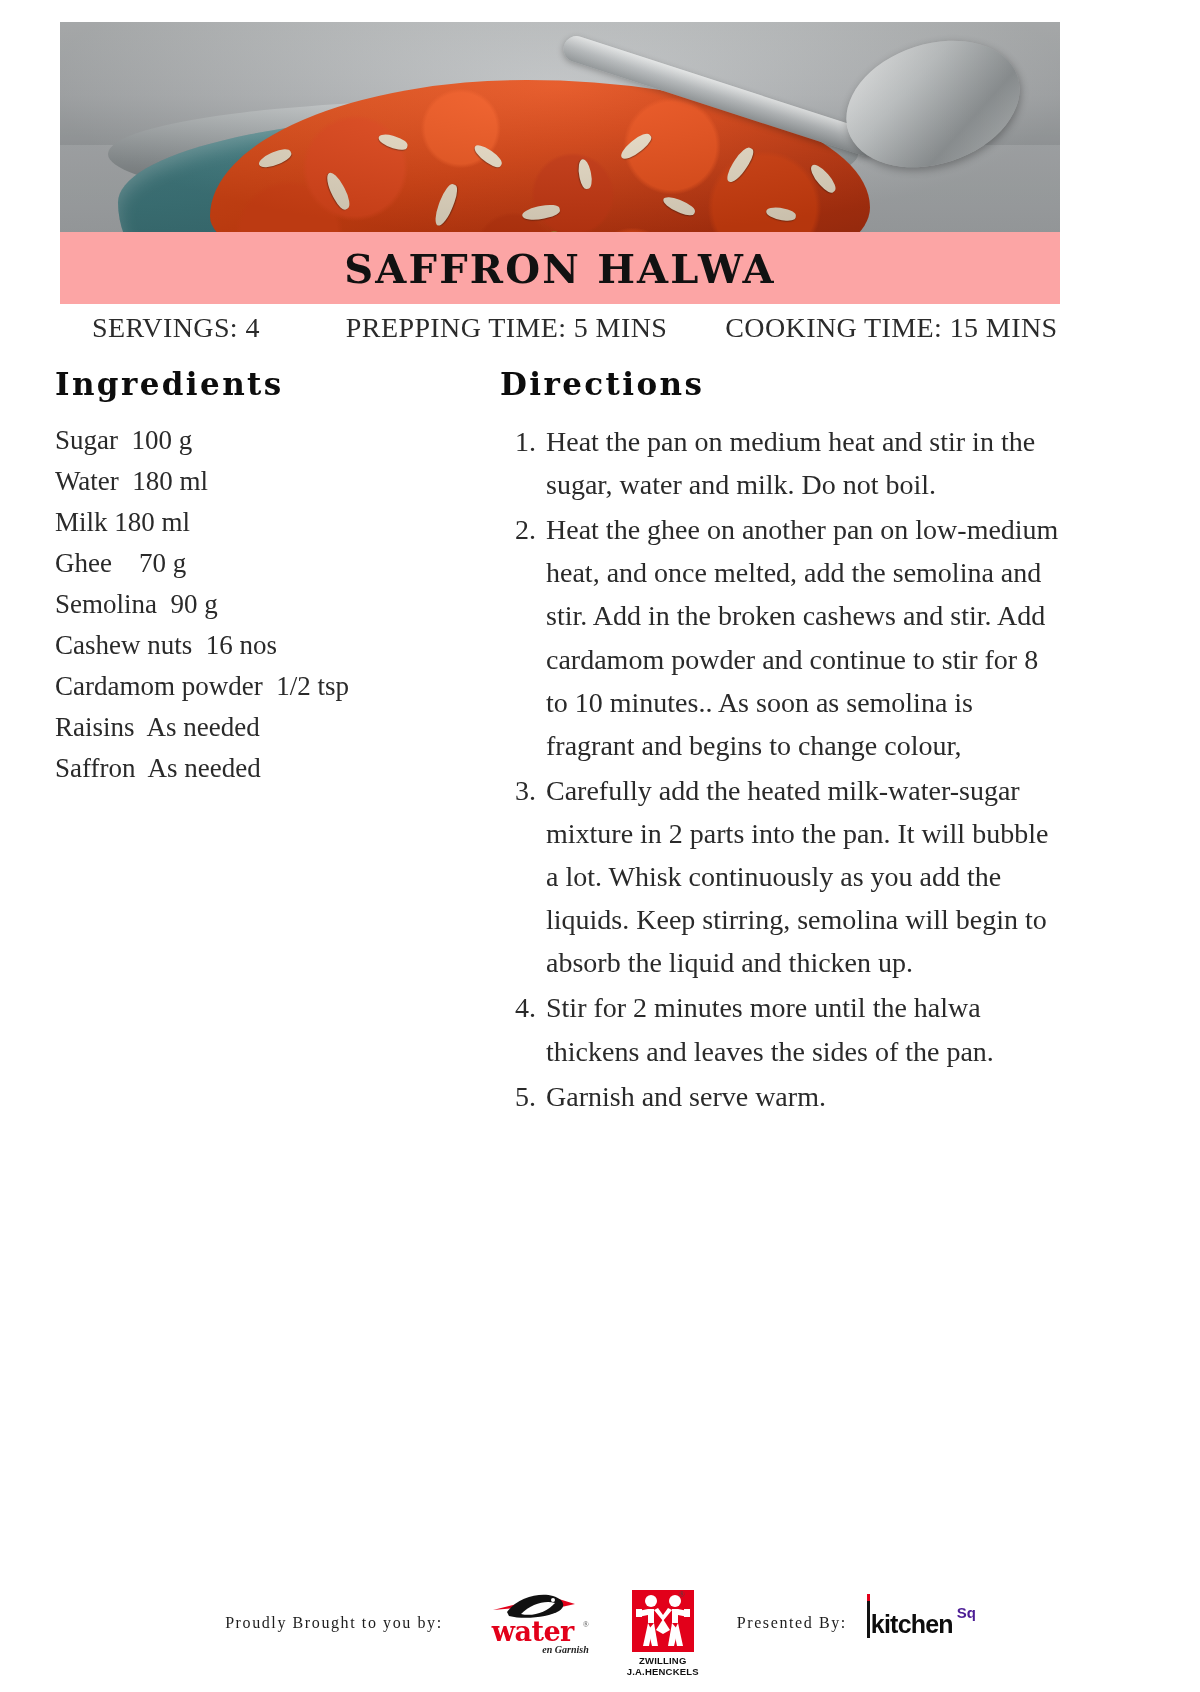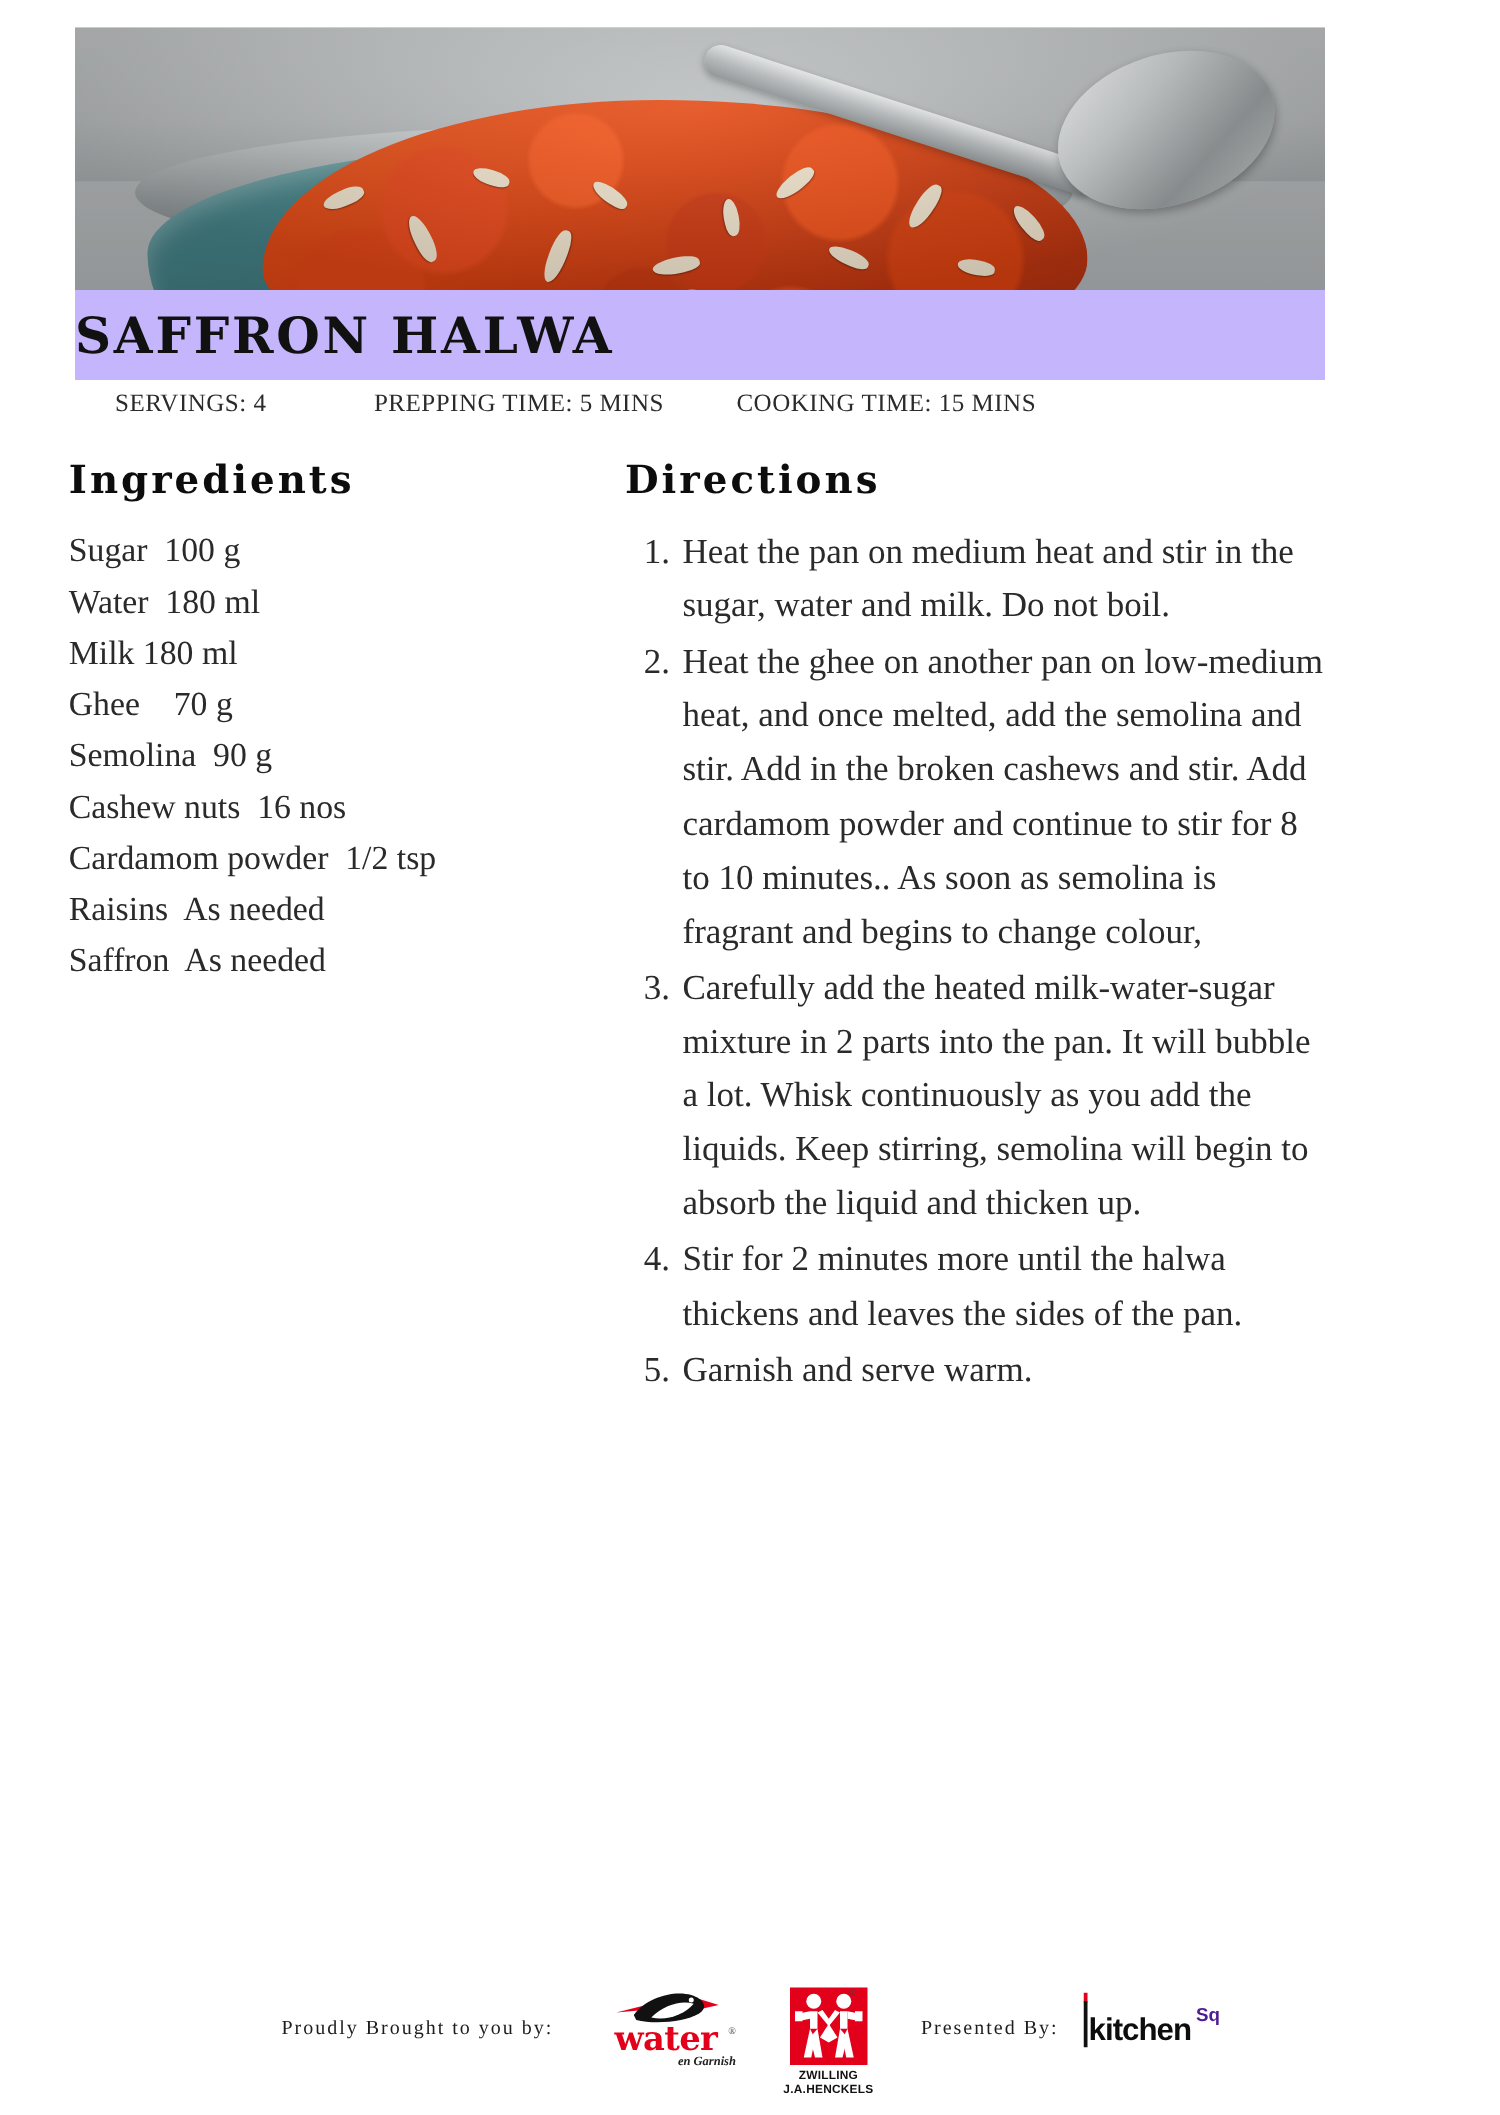--- a/index.html
+++ b/index.html
@@ -123,43 +123,43 @@
     box-shadow: 0 2px 6px rgba(0,0,0,0.28);
   }
 
   
   .title-banner {
     position: absolute;
     left: 60px;
     top: 232px;
     width: 1000px;
     height: 72px;
-    background: #c4b5fd;
+    background: #fca5a5;
     display: flex;
     align-items: center;
-    justify-content: flex-start;
+    justify-content: center;
   }
   .recipe-title {
     font-family: "DejaVu Serif", "Liberation Serif", serif;
     font-weight: 700;
     font-size: 40px;
     letter-spacing: 2.2px;
     color: #111111;
     white-space: nowrap;
   }
 
   
   .meta-row {
     position: absolute;
     left: 60px;
     top: 312px;
     width: 1010px;
     display: flex;
     align-items: center;
-    font-size: 20px;
+    font-size: 28px;
     letter-spacing: 0.4px;
     color: #2b2b2b;
     white-space: nowrap;
   }
   .meta-item { display: inline-block; }
   .meta-servings  { margin-left: 32px; }
   .meta-prepping  { margin-left: 86px; }
   .meta-cooking   { margin-left: 58px; }
 
   

